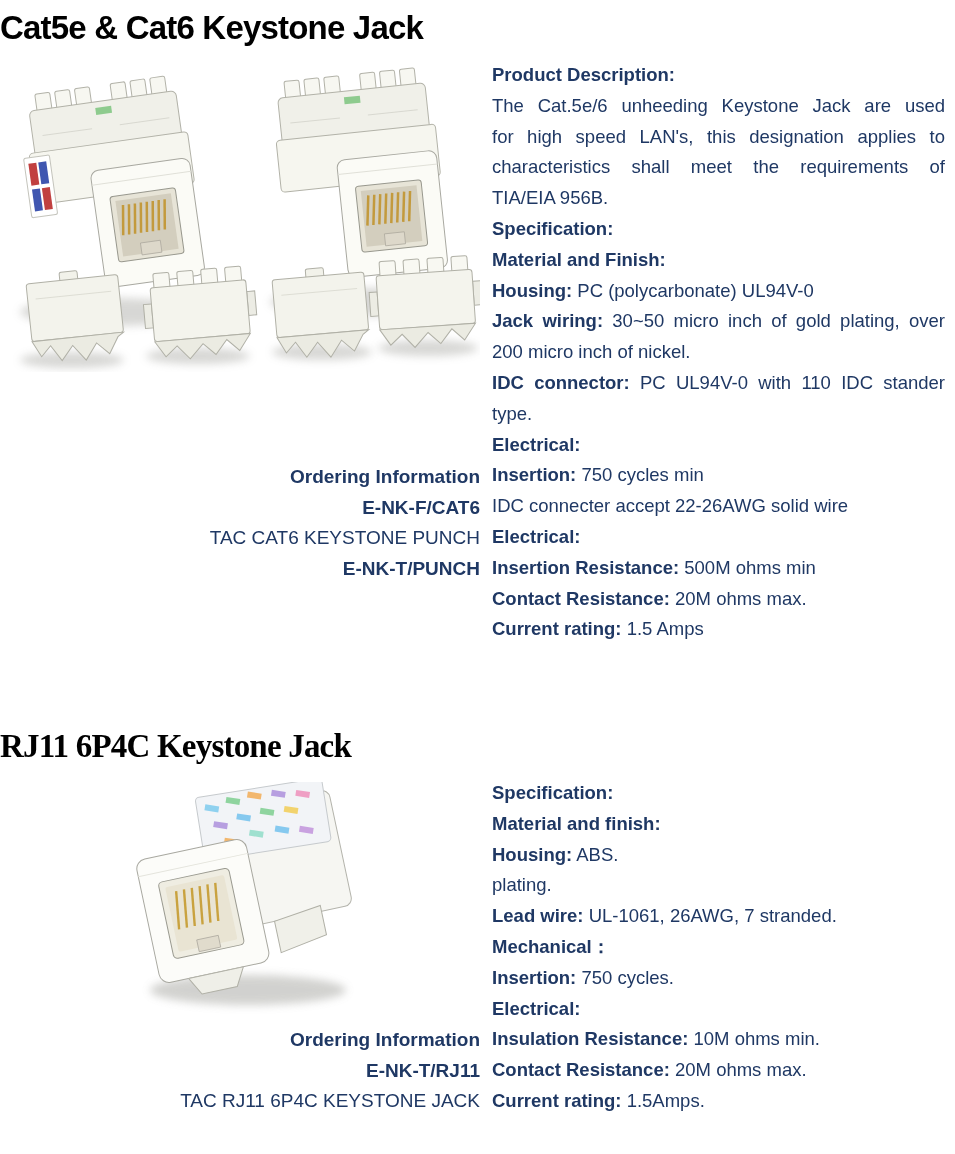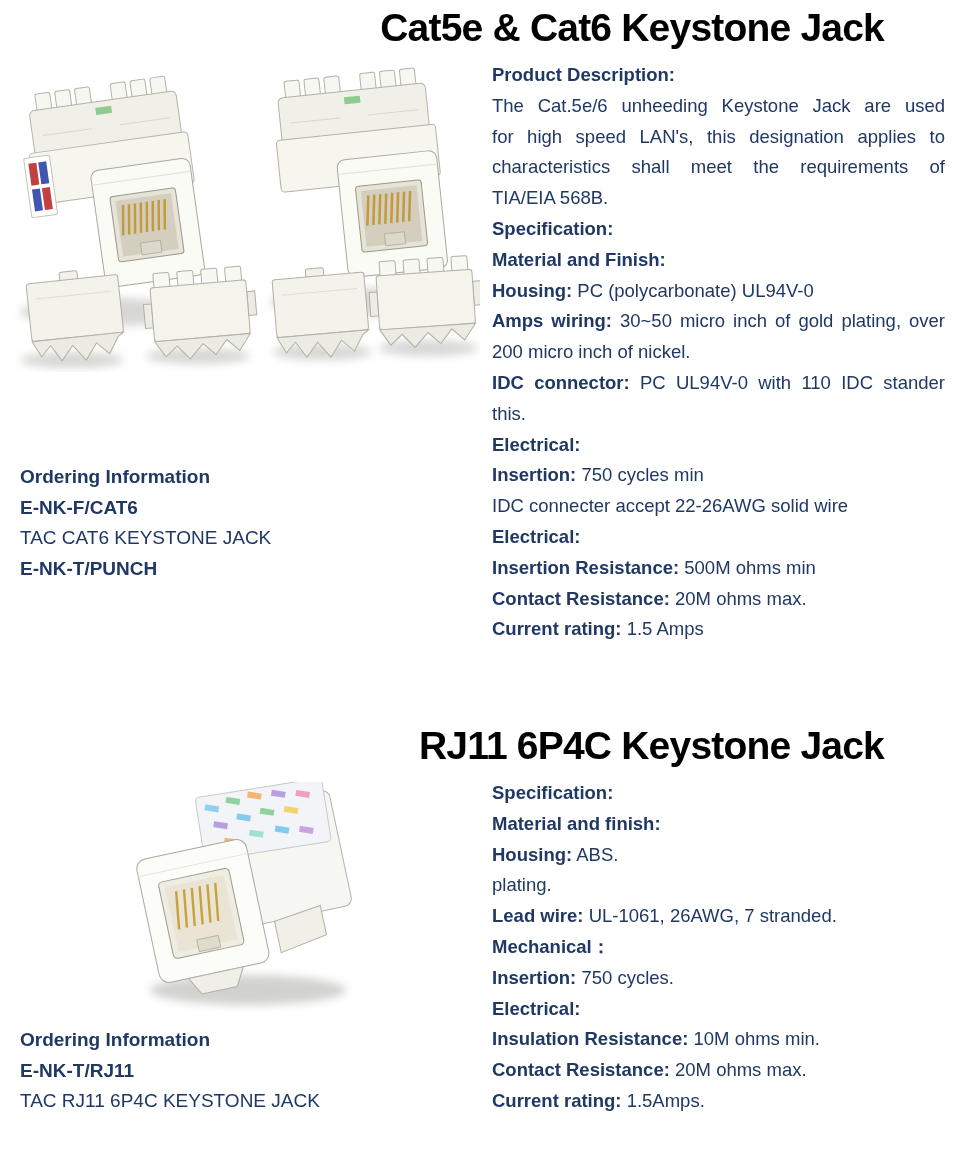--- a/index.html
+++ b/index.html
@@ -7,36 +7,36 @@
     width:955px;height:1154px;
     font-family:"Liberation Sans",sans-serif;
     -webkit-font-smoothing:antialiased;
   }
   .page{
     position:relative;width:955px;height:1154px;overflow:hidden;
     background:#ffffff;color:#1F3864;
   }
   .doc-title{
     position:absolute;left:0;width:884px;margin:0;
-    text-align:right;font-weight:bold;font-size:39px;line-height:44px;
+    text-align:left;font-weight:bold;font-size:33px;line-height:44px;
     color:#000000;letter-spacing:-0.8px;white-space:nowrap;
   }
   .t1{top:6px;}
-  .t2{top:724px;}
+  .t2{top:724px;font-family:Liberation Serif, serif;}
   .specs{
     position:absolute;left:492px;width:453px;
     font-size:18.5px;line-height:30.8px;color:#1F3864;
   }
   .s1{top:60px;}
   .s2{top:778px;}
   .specs p{margin:0;}
   .specs p.jl{text-align:justify;text-align-last:justify;}
   strong{font-weight:bold;}
   .ordering{
-    position:absolute;left:20px;width:460px;text-align:left;
+    position:absolute;left:20px;width:460px;text-align:right;
     font-size:19px;line-height:30.6px;color:#1F3864;
   }
   .o1{top:462px;}
   .o2{top:1025px;}
   .ordering p{margin:0;}
   .ord-heading{font-weight:bold;}
   .photo{position:absolute;}
   .p1{left:10px;top:62px;width:470px;height:310px;}
   .p2{left:120px;top:782px;width:260px;height:235px;}
 </style>
@@ -132,42 +132,42 @@
         <use href="#capcomb" transform="translate(366,214) rotate(-4)"></use>
       </g>
     </svg>
   </div>
 
   <div class="specs s1">
       <p><strong>Product Description:</strong></p>
       <p class="jl">The Cat.5e/6 unheeding Keystone Jack are used</p>
       <p class="jl">for high speed LAN's, this designation applies to</p>
       <p class="jl">characteristics shall meet the requirements of</p>
-      <p>TIA/EIA 568B.</p>
+      <p>TIA/EIA 956B.</p>
       <p><strong>Specification:</strong></p>
       <p><strong>Material and Finish:</strong></p>
       <p><strong>Housing:</strong> PC (polycarbonate) UL94V-0</p>
-      <p class="jl"><strong>Amps wiring:</strong> 30~50 micro inch of gold plating, over</p>
+      <p class="jl"><strong>Jack wiring:</strong> 30~50 micro inch of gold plating, over</p>
       <p>200 micro inch of nickel.</p>
       <p class="jl"><strong>IDC connector:</strong> PC UL94V-0 with 110 IDC stander</p>
-      <p>this.</p>
+      <p>type.</p>
       <p><strong>Electrical:</strong></p>
       <p><strong>Insertion:</strong> 750 cycles min</p>
       <p>IDC connecter accept 22-26AWG solid wire</p>
       <p><strong>Electrical:</strong></p>
       <p><strong>Insertion Resistance:</strong> 500M ohms min</p>
       <p><strong>Contact Resistance:</strong> 20M ohms max.</p>
       <p><strong>Current rating:</strong> 1.5 Amps</p>
     </div>
 
   <div class="ordering o1">
     <p class="ord-heading">Ordering Information</p>
     <div>
         <p><strong>E-NK-F/CAT6</strong></p>
-        <p>TAC CAT6 KEYSTONE JACK</p>
+        <p>TAC CAT6 KEYSTONE PUNCH</p>
         <p><strong>E-NK-T/PUNCH</strong></p>
       </div>
   </div>
 
   <h1 class="doc-title t2">RJ11 6P4C Keystone Jack</h1>
 
   <div class="photo p2">
     <svg width="260" height="235" viewBox="0 0 260 235" xmlns="http://www.w3.org/2000/svg">
       <defs>
         <filter id="blur2" x="-60%" y="-60%" width="220%" height="220%">

